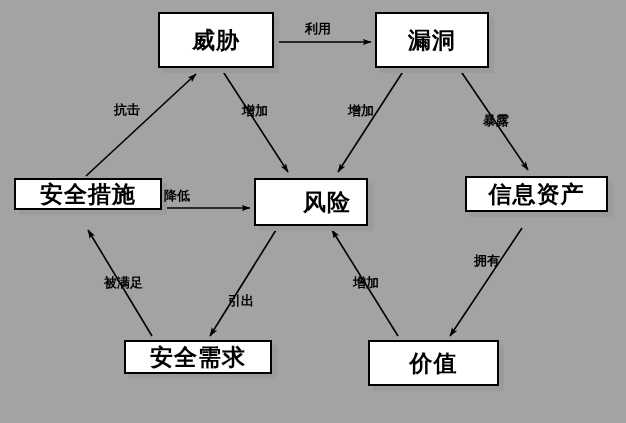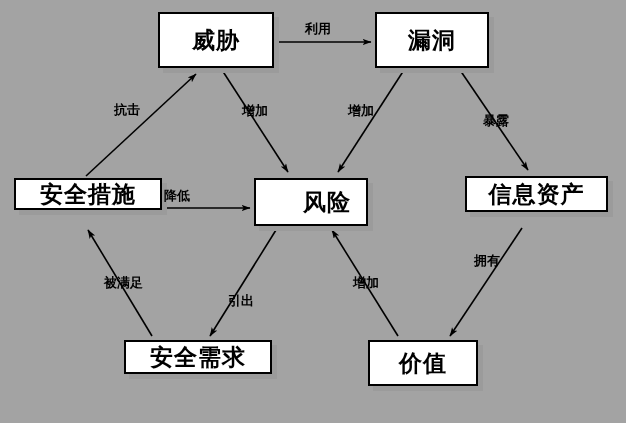--- a/index.html
+++ b/index.html
@@ -103,21 +103,21 @@
   </div>
 
   <div class="node" style="left:465px; top:176px; width:143px; height:36px;">
     <span class="node-label">信息资产</span>
   </div>
 
   <div class="node" style="left:124px; top:340px; width:148px; height:34px;">
     <span class="node-label">安全需求</span>
   </div>
 
-  <div class="node" style="left:368px; top:340px; width:110px; height:46px;">
+  <div class="node" style="left:368px; top:340px; width:131px; height:46px;">
     <span class="node-label">价值</span>
   </div>
 
   <div class="edge-label" style="left:305px; top:22px;">利用</div>
 
   <div class="edge-label" style="left:114px; top:104px;font-family:Liberation Mono, monospace;">抗击</div>
 
   <div class="edge-label" style="left:242px; top:104px;">增加</div>
 
   <div class="edge-label" style="left:348px; top:104px;">增加</div>

